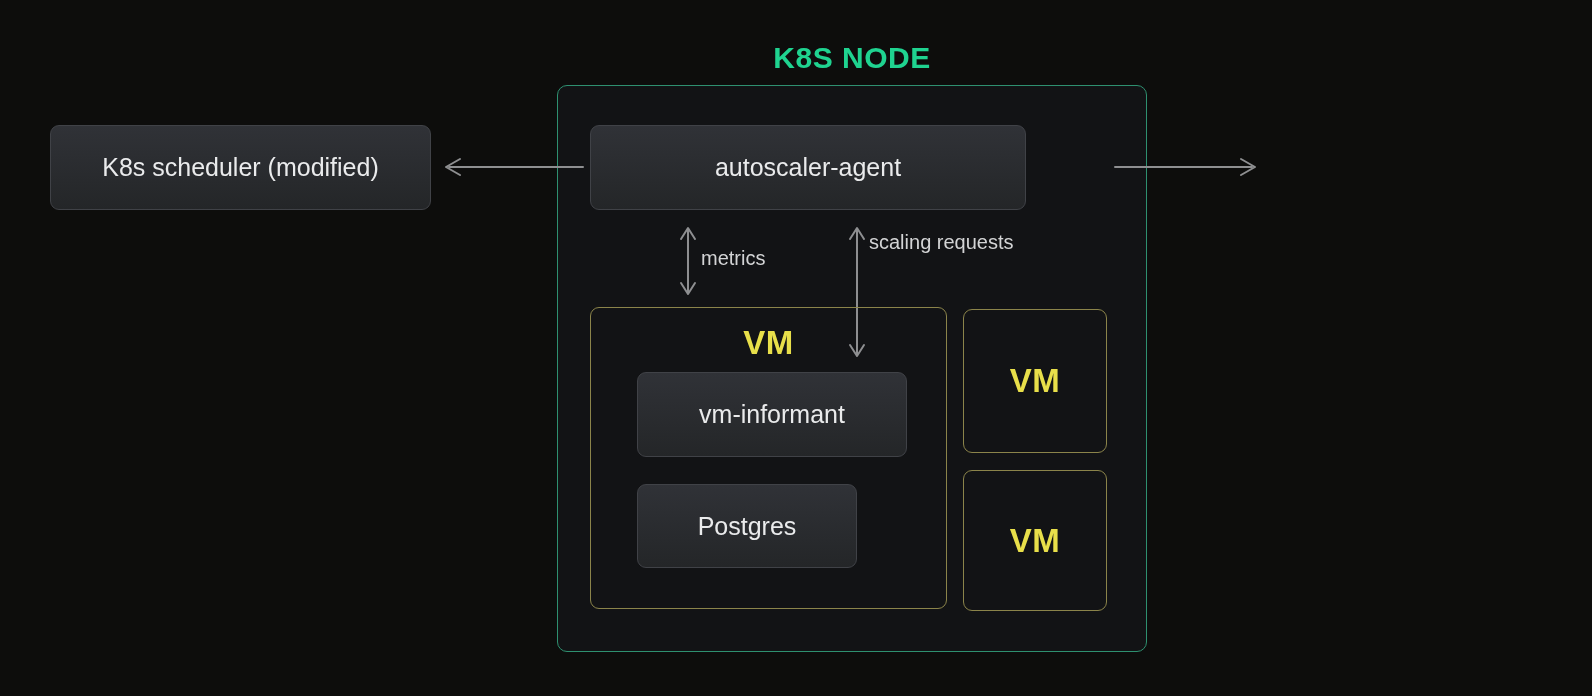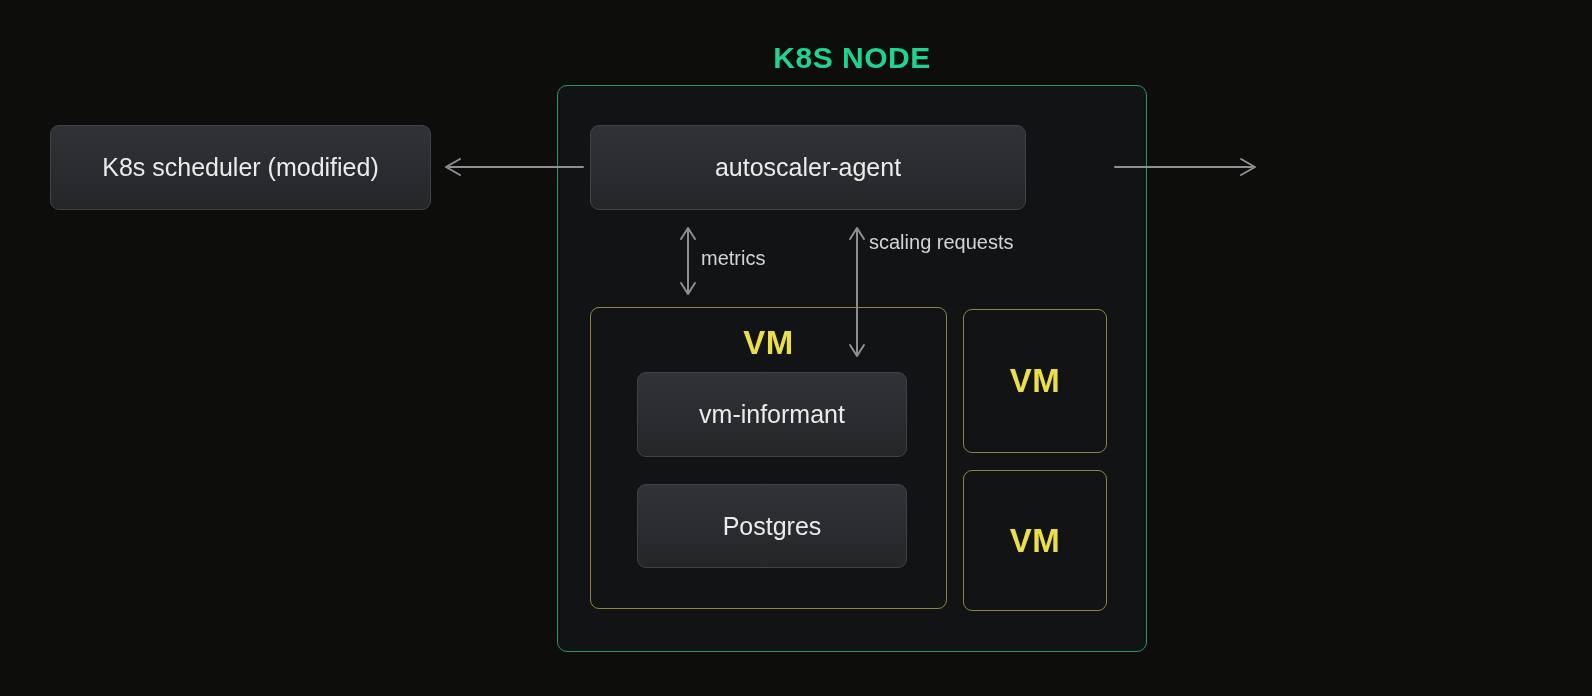--- a/index.html
+++ b/index.html
@@ -36,21 +36,21 @@
   .node-box{
     position:absolute;display:flex;align-items:center;justify-content:center;
     background:linear-gradient(180deg,var(--box-top) 0%,var(--box-bottom) 100%);
     border:1px solid var(--box-border);border-radius:9px;
     color:var(--box-text);font-size:25px;
   }
   .box-scheduler{left:50px;top:125px;width:381px;height:85px;}
   .box-agent{left:590px;top:125px;width:436px;height:85px;}
   .box-neonvm{left:1267px;top:126px;width:271px;height:85px;}
   .box-informant{left:637px;top:372px;width:270px;height:85px;border-radius:9px;}
-  .box-postgres{left:637px;top:484px;width:270px;height:84px;}
+  .box-postgres{left:637px;top:484px;width:220px;height:84px;}
   .vm-box{
     position:absolute;border:1.5px solid var(--yellow-border);border-radius:9px;
     background:transparent;
   }
   .vm-main{left:590px;top:307px;width:357px;height:302px;}
   .vm-small-1{left:963px;top:309px;width:144px;height:144px;display:flex;align-items:center;justify-content:center;}
   .vm-small-2{left:963px;top:470px;width:144px;height:141px;display:flex;align-items:center;justify-content:center;}
   .vm-label{
     color:var(--yellow-text);font-size:33px;font-weight:700;letter-spacing:.5px;
   }

